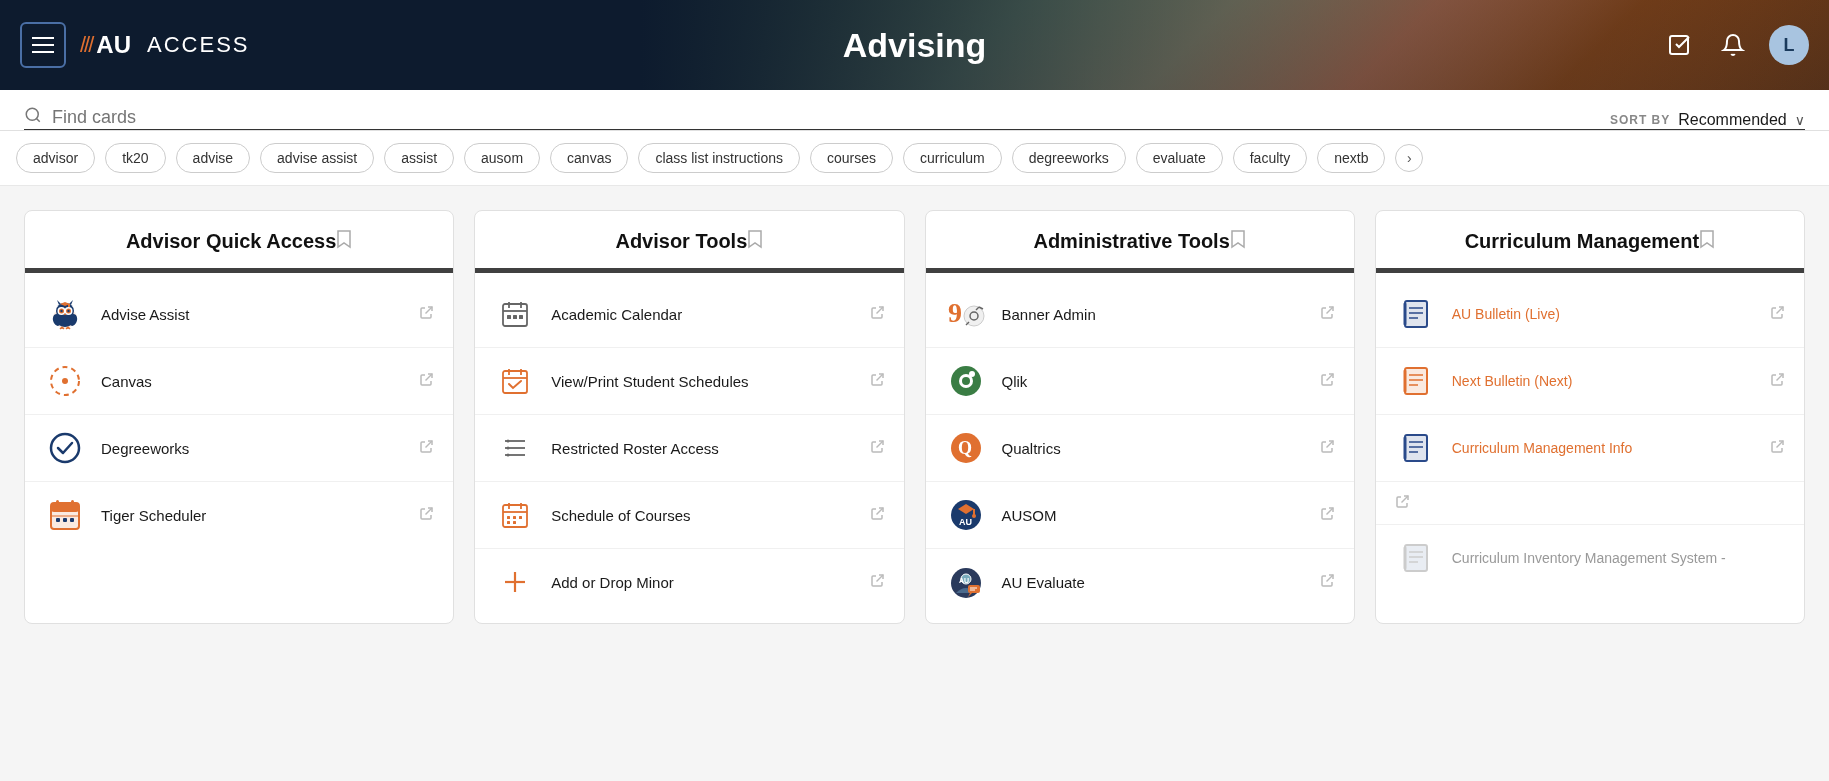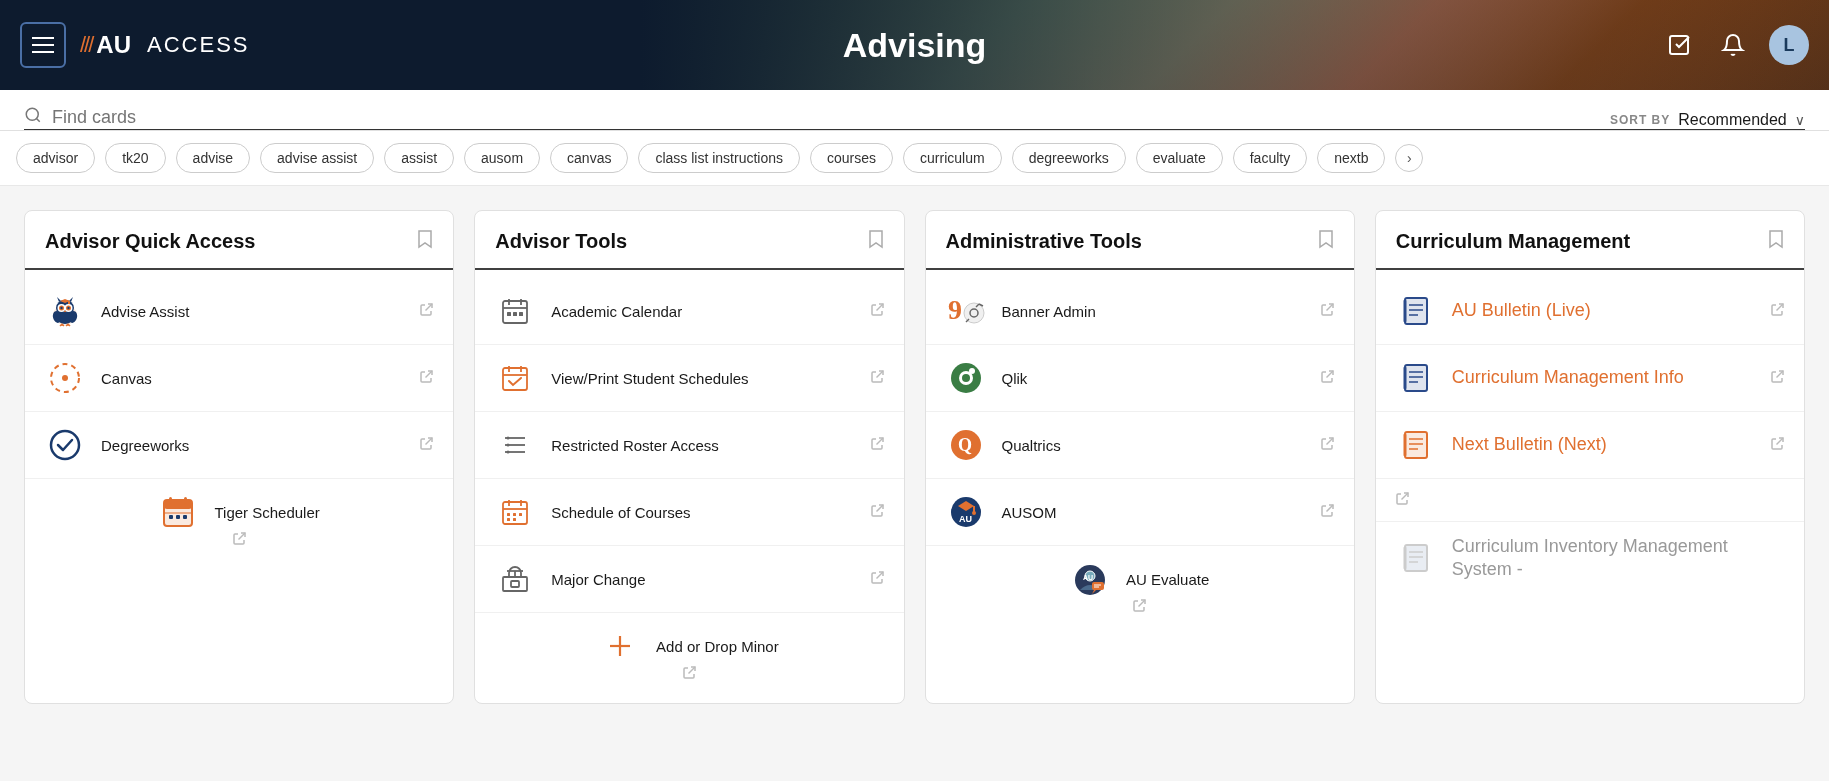--- a/index.html
+++ b/index.html
@@ -129,50 +129,50 @@
       background: white;
       border: 1px solid #e0e0e0;
       border-radius: 8px;
       flex: 1;
       min-width: 0;
       display: flex;
       flex-direction: column;
     }
     .card-header {
       padding: 18px 20px 14px 20px;
-      display: flex; align-items: center; justify-content: space-between;
-      border-bottom: 2px solid #404040;
+      display: flex; align-items: center; justify-content: center;
+      border-bottom: 5px solid #404040;
     }
     .card-title {
       font-size: 20px; font-weight: 700; color: #111;
     }
     .bookmark-icon { color: #999; font-size: 18px; cursor: pointer; }
     .card-body { padding: 8px 0; flex: 1; }
 
     
     .list-item {
       display: flex; align-items: center; justify-content: space-between;
       padding: 13px 20px;
       border-bottom: 1px solid #f0f0f0;
       cursor: pointer;
     }
-    .list-item:last-child { border-bottom: none; flex-direction: column; }
+    .list-item:last-child { border-bottom: none; }
     .list-item-left { display: flex; align-items: center; gap: 16px; }
     .item-icon { width: 40px; height: 40px; display: flex; align-items: center; justify-content: center; flex-shrink: 0; }
     .item-label { font-size: 15px; color: #1a1a1a; }
     .external-link-icon { color: #aaa; font-size: 13px; }
 
     
     .card-scroll {
       overflow-y: auto;
       max-height: 380px;
     }
     .card-scroll::-webkit-scrollbar { width: 6px; }
     .card-scroll::-webkit-scrollbar-thumb { background: #ccc; border-radius: 3px; }
-    .cm-item-label { font-size: 18px; color: #1a6db5; line-height: 1.3; }
+    .cm-item-label { font-size: 14px; color: #1a6db5; line-height: 1.3; }
     .cm-item-label.active { color: #e07030; }
     .cm-item-label.muted { color: #999; }
 
     .hint-icon { color: #e07030; font-size: 14px; margin-left: 3px; }
   </style>
 </head>
 <body>
 
 <header class="header">
   <div class="header-photo"></div>
@@ -472,41 +472,20 @@
         </div>
         <span class="external-link-icon">
           <svg width="13" height="13" viewBox="0 0 13 13" fill="none" stroke="#bbb" stroke-width="1.5">
             <path d="M5 2H2a1 1 0 0 0-1 1v8a1 1 0 0 0 1 1h8a1 1 0 0 0 1-1V8"></path>
             <polyline points="8,1 12,1 12,5"></polyline>
             <line x1="12" y1="1" x2="5.5" y2="7.5"></line>
           </svg>
         </span>
       </div>
 
-      <div class="list-item">
-        <div class="list-item-left">
-          <div class="item-icon">
-            <svg width="28" height="28" viewBox="0 0 28 28" fill="none" stroke="#666" stroke-width="1.8">
-              <rect x="2" y="12" width="24" height="14" rx="1"></rect>
-              <path d="M8 12V8a6 6 0 0 1 12 0v4"></path>
-              <line x1="6" y1="6" x2="22" y2="6"></line>
-              <rect x="10" y="16" width="8" height="6" rx="1"></rect>
-              <line x1="14" y1="6" x2="14" y2="12"></line>
-            </svg>
-          </div>
-          <span class="item-label">Major Change</span>
-        </div>
-        <span class="external-link-icon">
-          <svg width="13" height="13" viewBox="0 0 13 13" fill="none" stroke="#bbb" stroke-width="1.5">
-            <path d="M5 2H2a1 1 0 0 0-1 1v8a1 1 0 0 0 1 1h8a1 1 0 0 0 1-1V8"></path>
-            <polyline points="8,1 12,1 12,5"></polyline>
-            <line x1="12" y1="1" x2="5.5" y2="7.5"></line>
-          </svg>
-        </span>
-      </div>
 
       <div class="list-item">
         <div class="list-item-left">
           <div class="item-icon">
             <svg width="28" height="28" viewBox="0 0 28 28" fill="none" stroke="#e07030" stroke-width="2.2">
               <line x1="14" y1="4" x2="14" y2="24"></line>
               <line x1="4" y1="14" x2="24" y2="14"></line>
             </svg>
           </div>
           <span class="item-label">Add or Drop Minor</span>
@@ -681,52 +660,52 @@
             <polyline points="8,1 12,1 12,5"></polyline>
             <line x1="12" y1="1" x2="5.5" y2="7.5"></line>
           </svg>
         </span>
       </div>
 
       <div class="list-item">
         <div class="list-item-left">
           <div class="item-icon">
             <svg width="28" height="30" viewBox="0 0 28 30">
+              <rect x="3" y="2" width="22" height="26" rx="2" fill="#e07030" opacity="0.15"></rect>
+              <rect x="3" y="2" width="22" height="26" rx="2" fill="none" stroke="#e07030" stroke-width="2"></rect>
+              <line x1="7" y1="9" x2="21" y2="9" stroke="#e07030" stroke-width="1.5"></line>
+              <line x1="7" y1="14" x2="21" y2="14" stroke="#e07030" stroke-width="1.5"></line>
+              <line x1="7" y1="19" x2="16" y2="19" stroke="#e07030" stroke-width="1.5"></line>
+              <rect x="1" y="4" width="4" height="22" rx="1" fill="#e07030" opacity="0.5"></rect>
+            </svg>
+          </div>
+          <span class="item-label cm-item-label active">Next Bulletin (Next)</span>
+        </div>
+        <span class="external-link-icon">
+          <svg width="13" height="13" viewBox="0 0 13 13" fill="none" stroke="#bbb" stroke-width="1.5">
+            <path d="M5 2H2a1 1 0 0 0-1 1v8a1 1 0 0 0 1 1h8a1 1 0 0 0 1-1V8"></path>
+            <polyline points="8,1 12,1 12,5"></polyline>
+            <line x1="12" y1="1" x2="5.5" y2="7.5"></line>
+          </svg>
+        </span>
+      </div>
+
+      <div class="list-item">
+        <div class="list-item-left">
+          <div class="item-icon">
+            <svg width="28" height="30" viewBox="0 0 28 30">
               <rect x="3" y="2" width="22" height="26" rx="2" fill="#2a4a8a" opacity="0.15"></rect>
               <rect x="3" y="2" width="22" height="26" rx="2" fill="none" stroke="#2a4a8a" stroke-width="2"></rect>
               <line x1="7" y1="9" x2="21" y2="9" stroke="#2a4a8a" stroke-width="1.5"></line>
               <line x1="7" y1="14" x2="21" y2="14" stroke="#2a4a8a" stroke-width="1.5"></line>
               <line x1="7" y1="19" x2="16" y2="19" stroke="#2a4a8a" stroke-width="1.5"></line>
               <rect x="1" y="4" width="4" height="22" rx="1" fill="#2a4a8a" opacity="0.5"></rect>
             </svg>
           </div>
           <span class="item-label cm-item-label active">Curriculum Management Info</span>
-        </div>
-        <span class="external-link-icon">
-          <svg width="13" height="13" viewBox="0 0 13 13" fill="none" stroke="#bbb" stroke-width="1.5">
-            <path d="M5 2H2a1 1 0 0 0-1 1v8a1 1 0 0 0 1 1h8a1 1 0 0 0 1-1V8"></path>
-            <polyline points="8,1 12,1 12,5"></polyline>
-            <line x1="12" y1="1" x2="5.5" y2="7.5"></line>
-          </svg>
-        </span>
-      </div>
-
-      <div class="list-item">
-        <div class="list-item-left">
-          <div class="item-icon">
-            <svg width="28" height="30" viewBox="0 0 28 30">
-              <rect x="3" y="2" width="22" height="26" rx="2" fill="#e07030" opacity="0.15"></rect>
-              <rect x="3" y="2" width="22" height="26" rx="2" fill="none" stroke="#e07030" stroke-width="2"></rect>
-              <line x1="7" y1="9" x2="21" y2="9" stroke="#e07030" stroke-width="1.5"></line>
-              <line x1="7" y1="14" x2="21" y2="14" stroke="#e07030" stroke-width="1.5"></line>
-              <line x1="7" y1="19" x2="16" y2="19" stroke="#e07030" stroke-width="1.5"></line>
-              <rect x="1" y="4" width="4" height="22" rx="1" fill="#e07030" opacity="0.5"></rect>
-            </svg>
-          </div>
-          <span class="item-label cm-item-label active">Next Bulletin (Next)</span>
         </div>
         <span class="external-link-icon">
           <svg width="13" height="13" viewBox="0 0 13 13" fill="none" stroke="#bbb" stroke-width="1.5">
             <path d="M5 2H2a1 1 0 0 0-1 1v8a1 1 0 0 0 1 1h8a1 1 0 0 0 1-1V8"></path>
             <polyline points="8,1 12,1 12,5"></polyline>
             <line x1="12" y1="1" x2="5.5" y2="7.5"></line>
           </svg>
         </span>
       </div>
 

